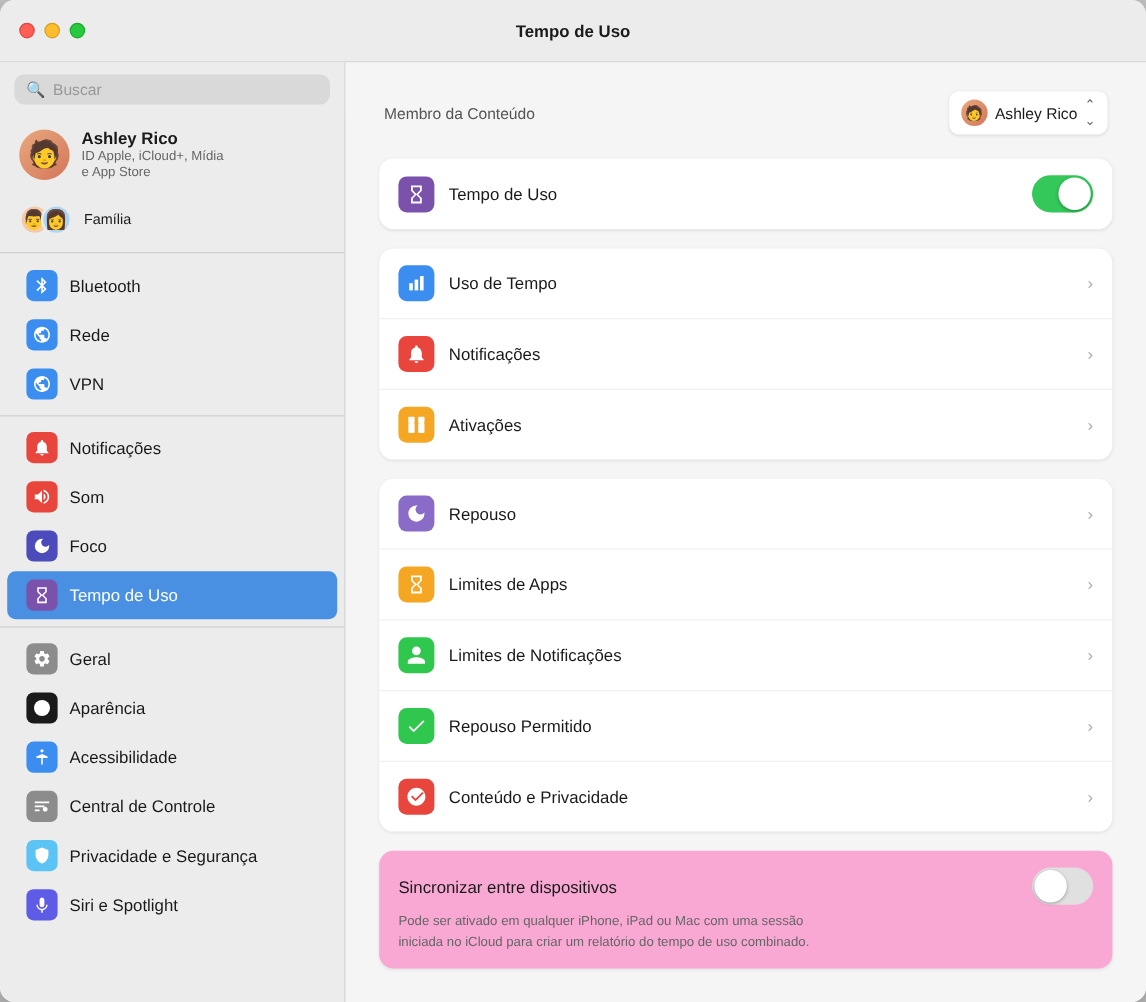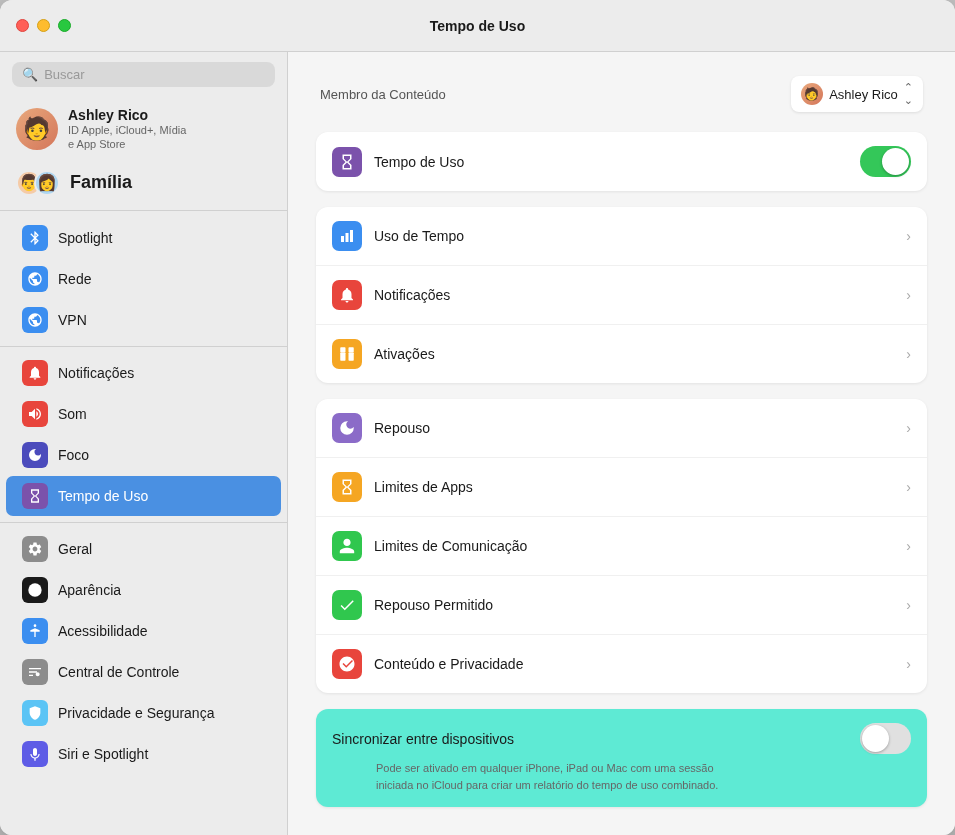--- a/index.html
+++ b/index.html
@@ -182,23 +182,22 @@
       margin-left: -8px;
       font-size: 16px;
       display: flex;
       align-items: center;
       justify-content: center;
     }
 
     .family-icon-circle:first-child { margin-left: 0; }
 
     .family-label {
-      font-size: 18px;
+      font-size: 12px;
       color: #1a1a1a;
-      font-weight: bold;
     }
 
     
     .sidebar-divider {
       height: 1px;
       background: #d0d0d0;
       margin: 6px 0;
     }
 
     .sidebar-item {
@@ -362,21 +361,21 @@
       background: white;
       box-shadow: 0 1px 3px rgba(0,0,0,0.3);
       transition: left 0.2s;
     }
 
     .toggle.on .toggle-knob { left: 22px; }
     .toggle.off .toggle-knob { left: 2px; }
 
     
     .sync-card {
-      background: #5eead4;
+      background: #f9a8d4;
       border-radius: 12px;
       padding: 14px 16px;
       box-shadow: 0 1px 3px rgba(0,0,0,0.08);
     }
 
     .sync-row {
       display: flex;
       align-items: center;
       justify-content: space-between;
       margin-bottom: 6px;
@@ -385,21 +384,20 @@
     .sync-title {
       font-size: 14px;
       font-weight: 500;
       color: #1a1a1a;
     }
 
     .sync-desc {
       font-size: 11px;
       color: #666;
       line-height: 1.5;
-      margin-left: 44px;
     }
 
     
     .icon-hourglass { background: #6b4bbc; }
 
   </style>
 </head>
 <body>
 
 <div class="window" style="position:relative;">
@@ -442,21 +440,21 @@
 
       <div class="sidebar-divider"></div>
 
       <div id="sidebar-items-container">
           <div class="sidebar-item">
             <div class="sidebar-item-icon" style="background: rgb(59, 142, 240);">
               <svg width="16" height="16" viewBox="0 0 24 24" fill="white">
                 <path d="M17.71 7.71L12 2h-1v7.59L6.41 5 5 6.41 10.59 12 5 17.59 6.41 19 11 14.41V22h1l5.71-5.71-4.3-4.29 4.3-4.29zM13 5.83l1.88 1.88L13 9.59V5.83zm1.88 10.46L13 18.17v-3.76l1.88 1.88z"></path>
               </svg>
             </div>
-            <span class="sidebar-item-label">Spotlight</span>
+            <span class="sidebar-item-label">Bluetooth</span>
           </div>
           <div class="sidebar-item">
             <div class="sidebar-item-icon" style="background: rgb(59, 142, 240);">
               <svg width="16" height="16" viewBox="0 0 24 24" fill="white">
                 <path d="M12 2C6.48 2 2 6.48 2 12s4.48 10 10 10 10-4.48 10-10S17.52 2 12 2zm-1 17.93c-3.95-.49-7-3.85-7-7.93 0-.62.08-1.21.21-1.79L9 15v1c0 1.1.9 2 2 2v1.93zm6.9-2.54c-.26-.81-1-1.39-1.9-1.39h-1v-3c0-.55-.45-1-1-1H8v-2h2c.55 0 1-.45 1-1V7h2c1.1 0 2-.9 2-2v-.41c2.93 1.19 5 4.06 5 7.41 0 2.08-.8 3.97-2.1 5.39z"></path>
               </svg>
             </div>
             <span class="sidebar-item-label">Rede</span>
           </div>
           <div class="sidebar-item">
@@ -637,21 +635,21 @@
           <span class="card-row-label">Limites de Apps</span>
           <span class="card-row-chevron">›</span>
         </div>
 
         <div class="card-row">
           <div class="card-row-icon" style="background:#30c74e;">
             <svg width="18" height="18" viewBox="0 0 24 24" fill="white">
               <path d="M12 12c2.7 0 4.8-2.1 4.8-4.8S14.7 2.4 12 2.4 7.2 4.5 7.2 7.2 9.3 12 12 12zm0 2.4c-3.2 0-9.6 1.6-9.6 4.8v2.4h19.2v-2.4c0-3.2-6.4-4.8-9.6-4.8z"></path>
             </svg>
           </div>
-          <span class="card-row-label">Limites de Comunicação</span>
+          <span class="card-row-label">Limites de Notificações</span>
           <span class="card-row-chevron">›</span>
         </div>
 
         <div class="card-row">
           <div class="card-row-icon" style="background:#30c74e;">
             <svg width="18" height="18" viewBox="0 0 24 24" fill="white">
               <path d="M9 16.17L4.83 12l-1.42 1.41L9 19 21 7l-1.41-1.41z"></path>
             </svg>
           </div>
           <span class="card-row-label">Repouso Permitido</span>

